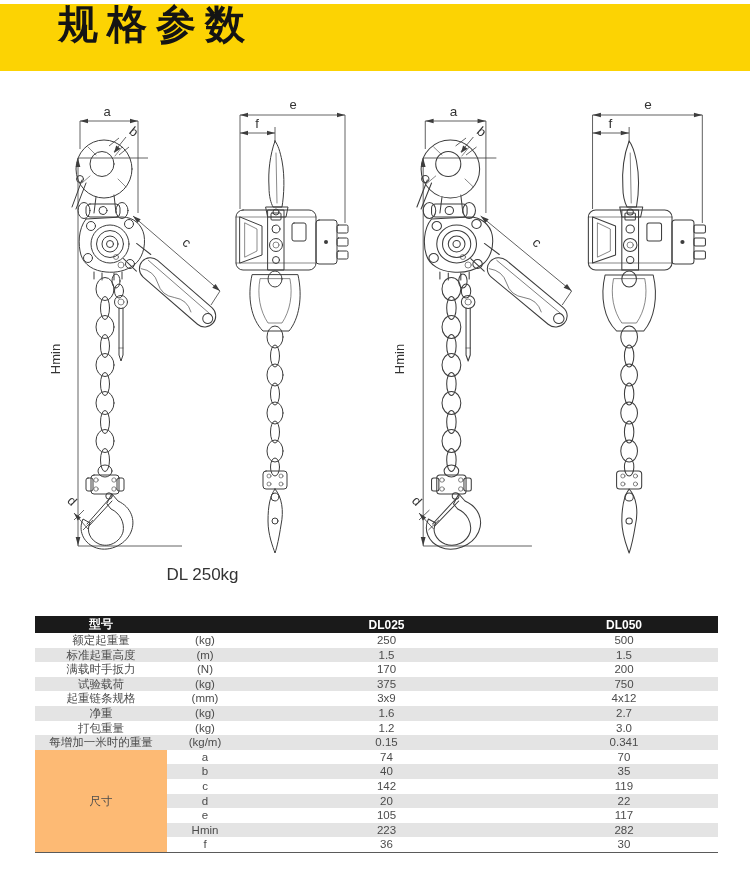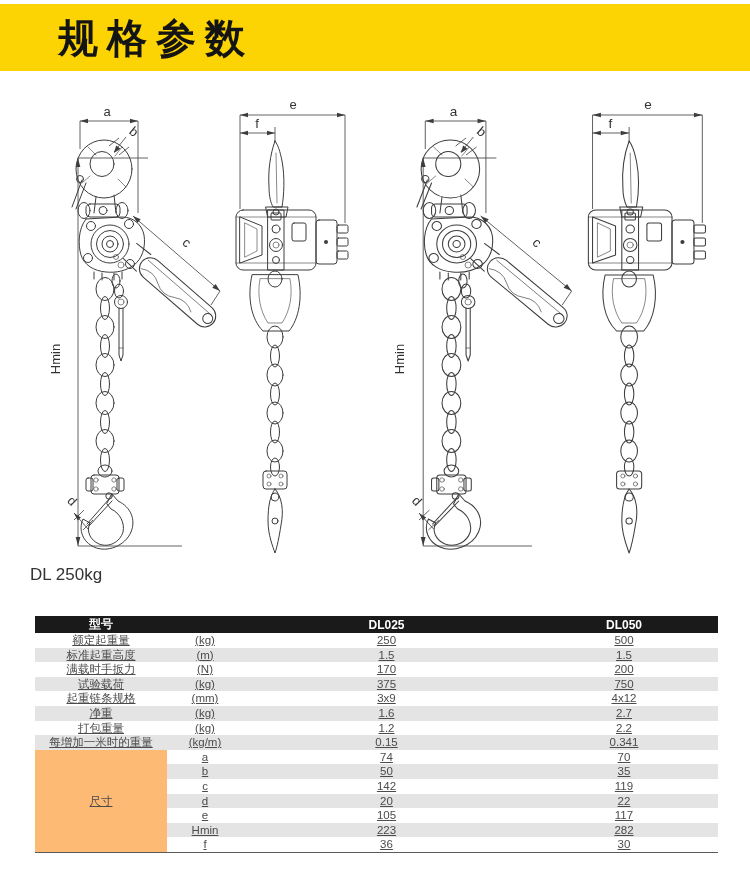--- a/index.html
+++ b/index.html
@@ -1,44 +1,44 @@
 <!DOCTYPE html>
 <html><head>
 <meta charset="utf-8">
 <style>
   html,body { margin:0; padding:0; background:#fff; }
   .page { position:relative; width:750px; height:871px; background:#fff; overflow:hidden;
           font-family:"Liberation Sans", sans-serif; }
 
   
   .banner { position:absolute; top:4px; left:0; width:750px; height:67px;
-            background:#fcd303; display:flex; align-items:center; }
+            background:#fcd303; display:flex; }
   .banner h1 { margin:0 0 0 58px; font-size:40px; font-weight:700; color:#141414;
                letter-spacing:9px; line-height:1; }
 
   
   figure.drawing { position:absolute; margin:0; width:345px; height:515px; }
   #drawing-left  { left:30px;  top:83px; }
-  figcaption { position:absolute; left:0; top:482px; width:100%; 
+  figcaption { position:absolute; left:0; top:482px; width:100%; text-align:center;
                font-size:17px; color:#333; }
 
   svg .ln   { fill:none; stroke:#3d3d3d; stroke-width:1; stroke-linecap:round; stroke-linejoin:round; }
   svg .thin { stroke-width:0.6; }
   svg .dim  { fill:none; stroke:#3d3d3d; stroke-width:0.8; }
   svg .arr  { fill:#3d3d3d; stroke:none; }
   svg text  { font-family:"Liberation Sans", sans-serif; font-size:13px; fill:#333; }
 
   
   .spec-table { position:absolute; left:35px; top:616px; width:683px;
                 border-collapse:collapse; table-layout:fixed;
                 font-size:11.5px; color:#4c4c4c; border-bottom:1.5px solid #5a5a5a; }
   .spec-table th { background:#1a1a1a; color:#fff; font-weight:700; font-size:12px;
                    height:16px; padding:0; }
   .spec-table td { height:14.6px; padding:0; text-align:center; line-height:14.6px;
-                   overflow:hidden; white-space:nowrap;text-decoration:underline; }
+                   overflow:hidden; white-space:nowrap; }
   .spec-table tbody tr:nth-child(even) td { background:#e4e4e4; }
   .spec-table td.dim-cell { background:#fdba74; vertical-align:middle; }
 </style>
 </head>
 <body>
 
 <div class="page">
 
   <header class="banner">
     <h1>规格参数</h1>
@@ -517,37 +517,37 @@
       <tr>
         <td>净重</td>
         <td>(kg)</td>
         <td>1.6</td>
         <td>2.7</td>
       </tr>
       <tr>
         <td>打包重量</td>
         <td>(kg)</td>
         <td>1.2</td>
-        <td>2.2</td>
+        <td>3.0</td>
       </tr>
       <tr>
         <td>每增加一米时的重量</td>
         <td>(kg/m)</td>
         <td>0.15</td>
         <td>0.341</td>
       </tr>
       <tr>
         <td class="dim-cell" rowspan="7">尺寸</td>
         <td>a</td>
         <td>74</td>
         <td>70</td>
       </tr>
       <tr>
         <td>b</td>
-        <td>50</td>
+        <td>40</td>
         <td>35</td>
       </tr>
       <tr>
         <td>c</td>
         <td>142</td>
         <td>119</td>
       </tr>
       <tr>
         <td>d</td>
         <td>20</td>

